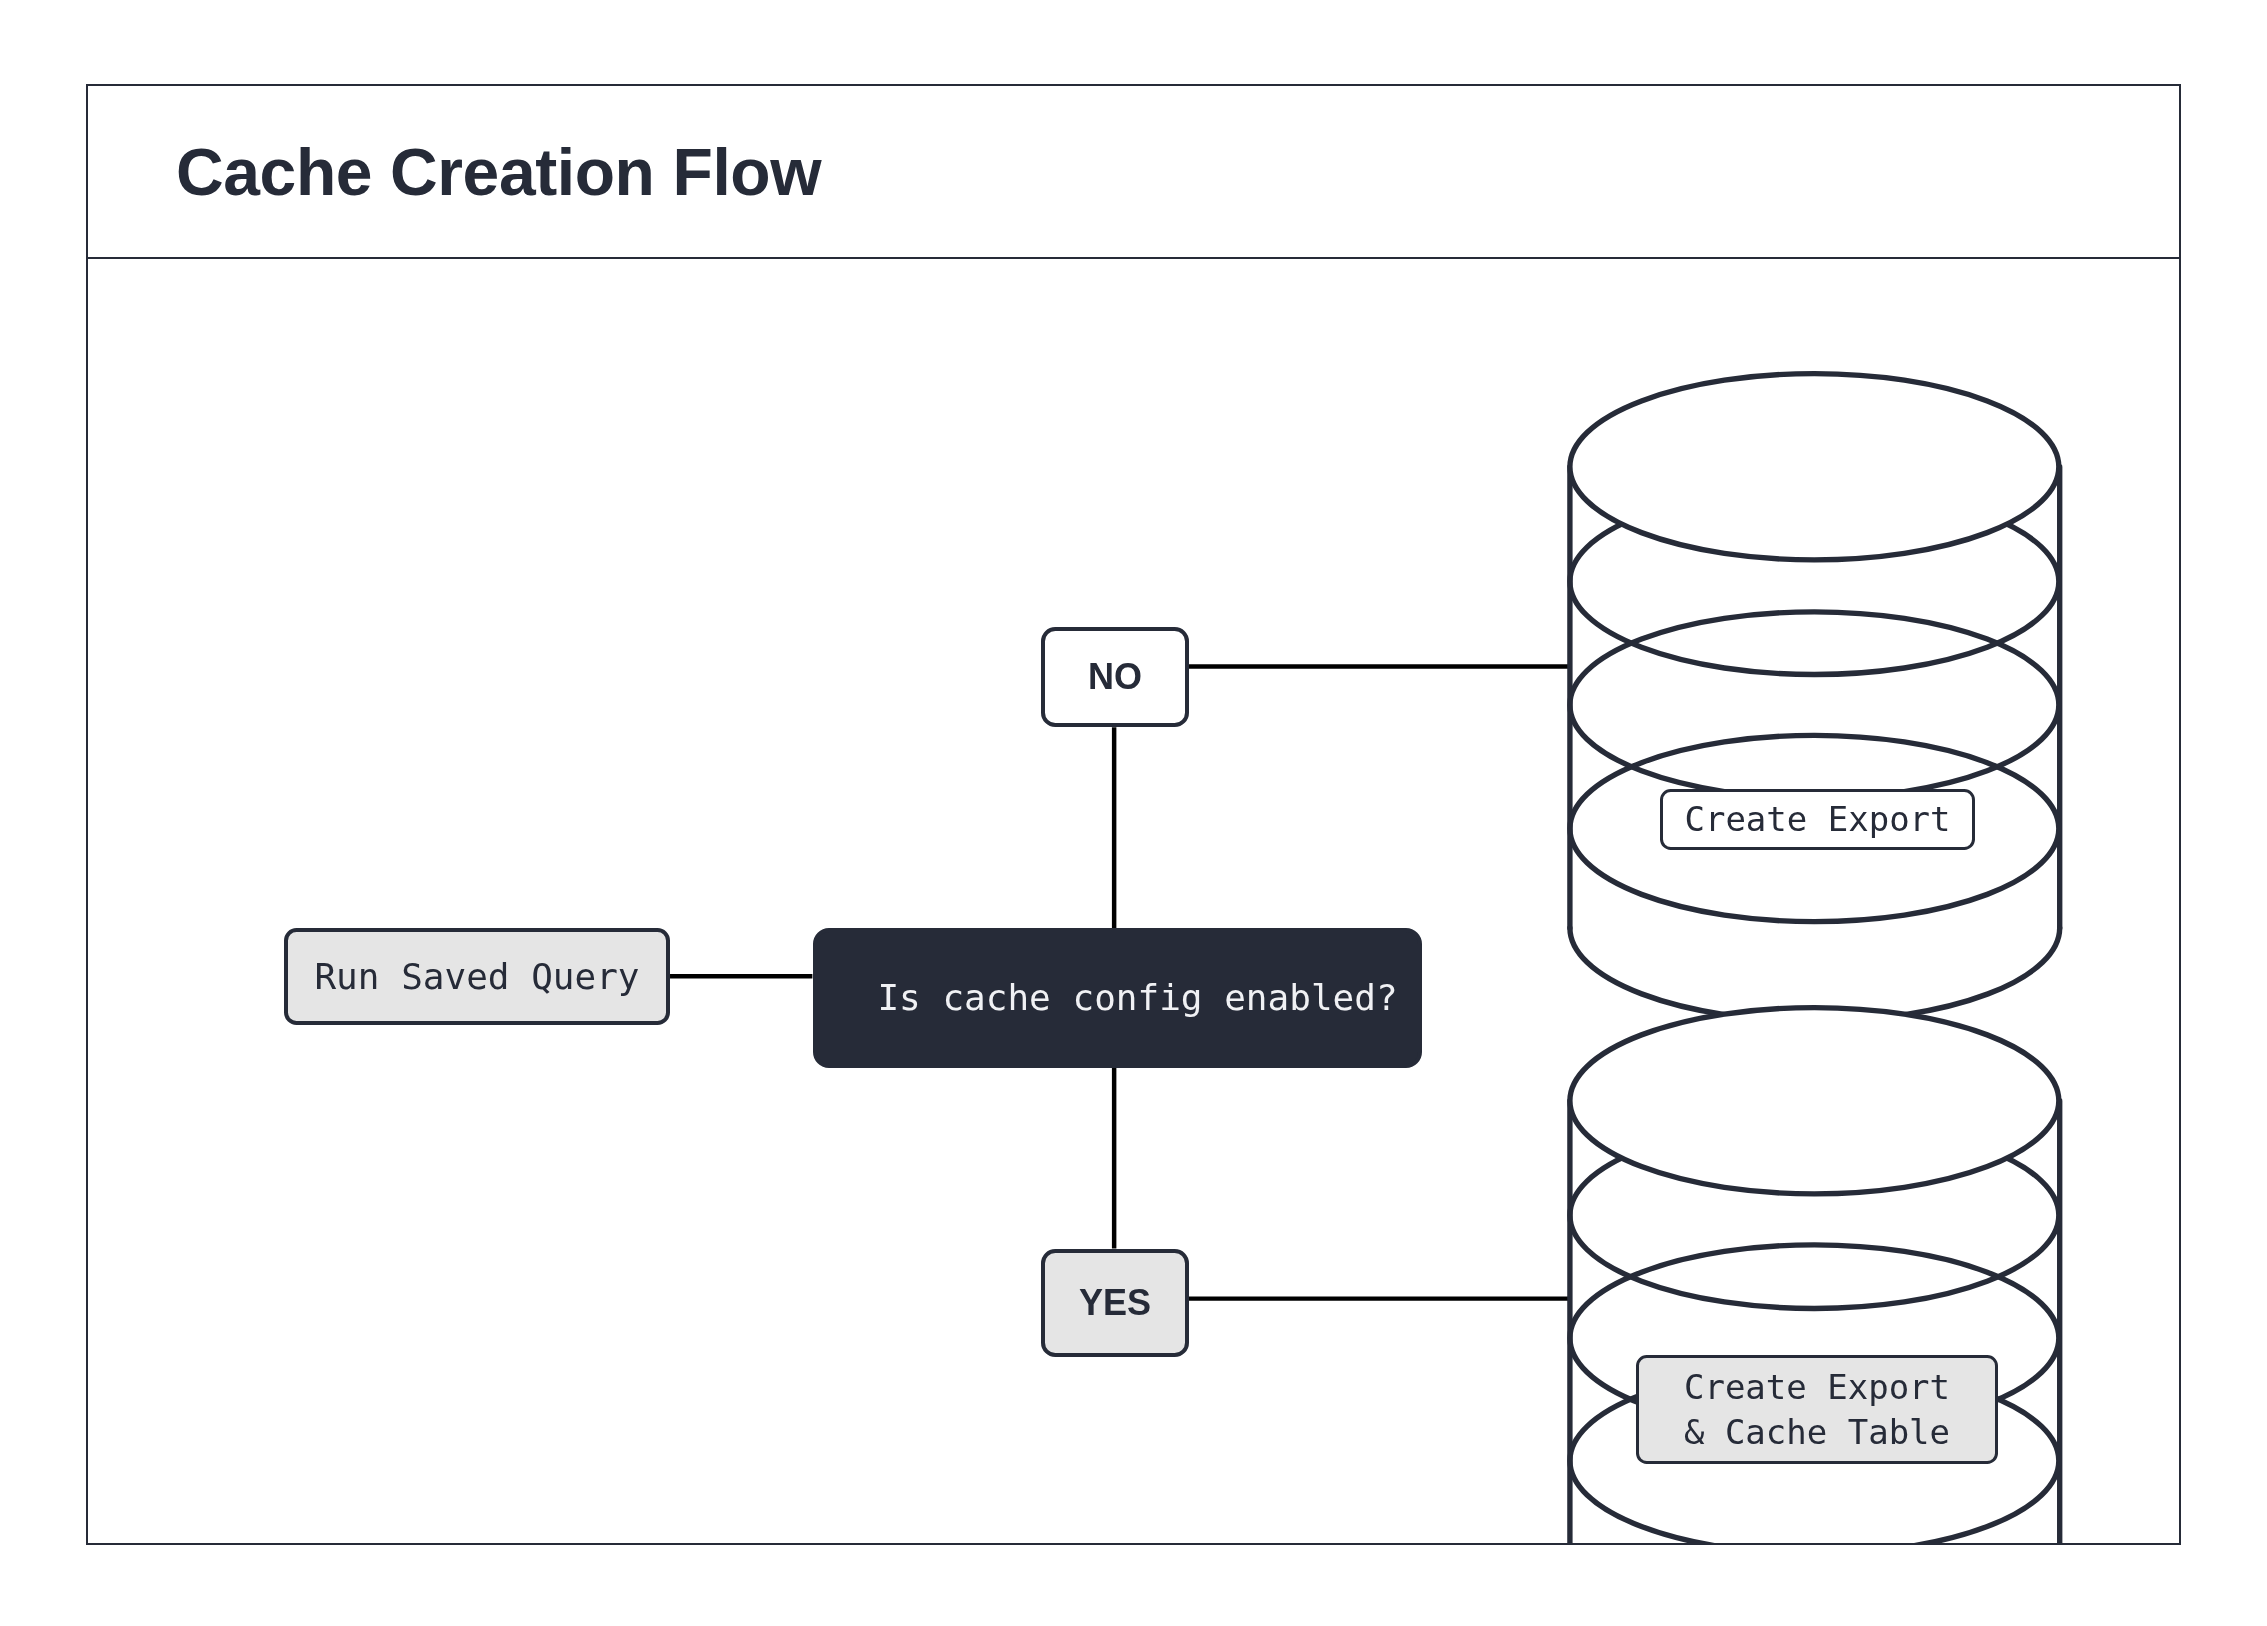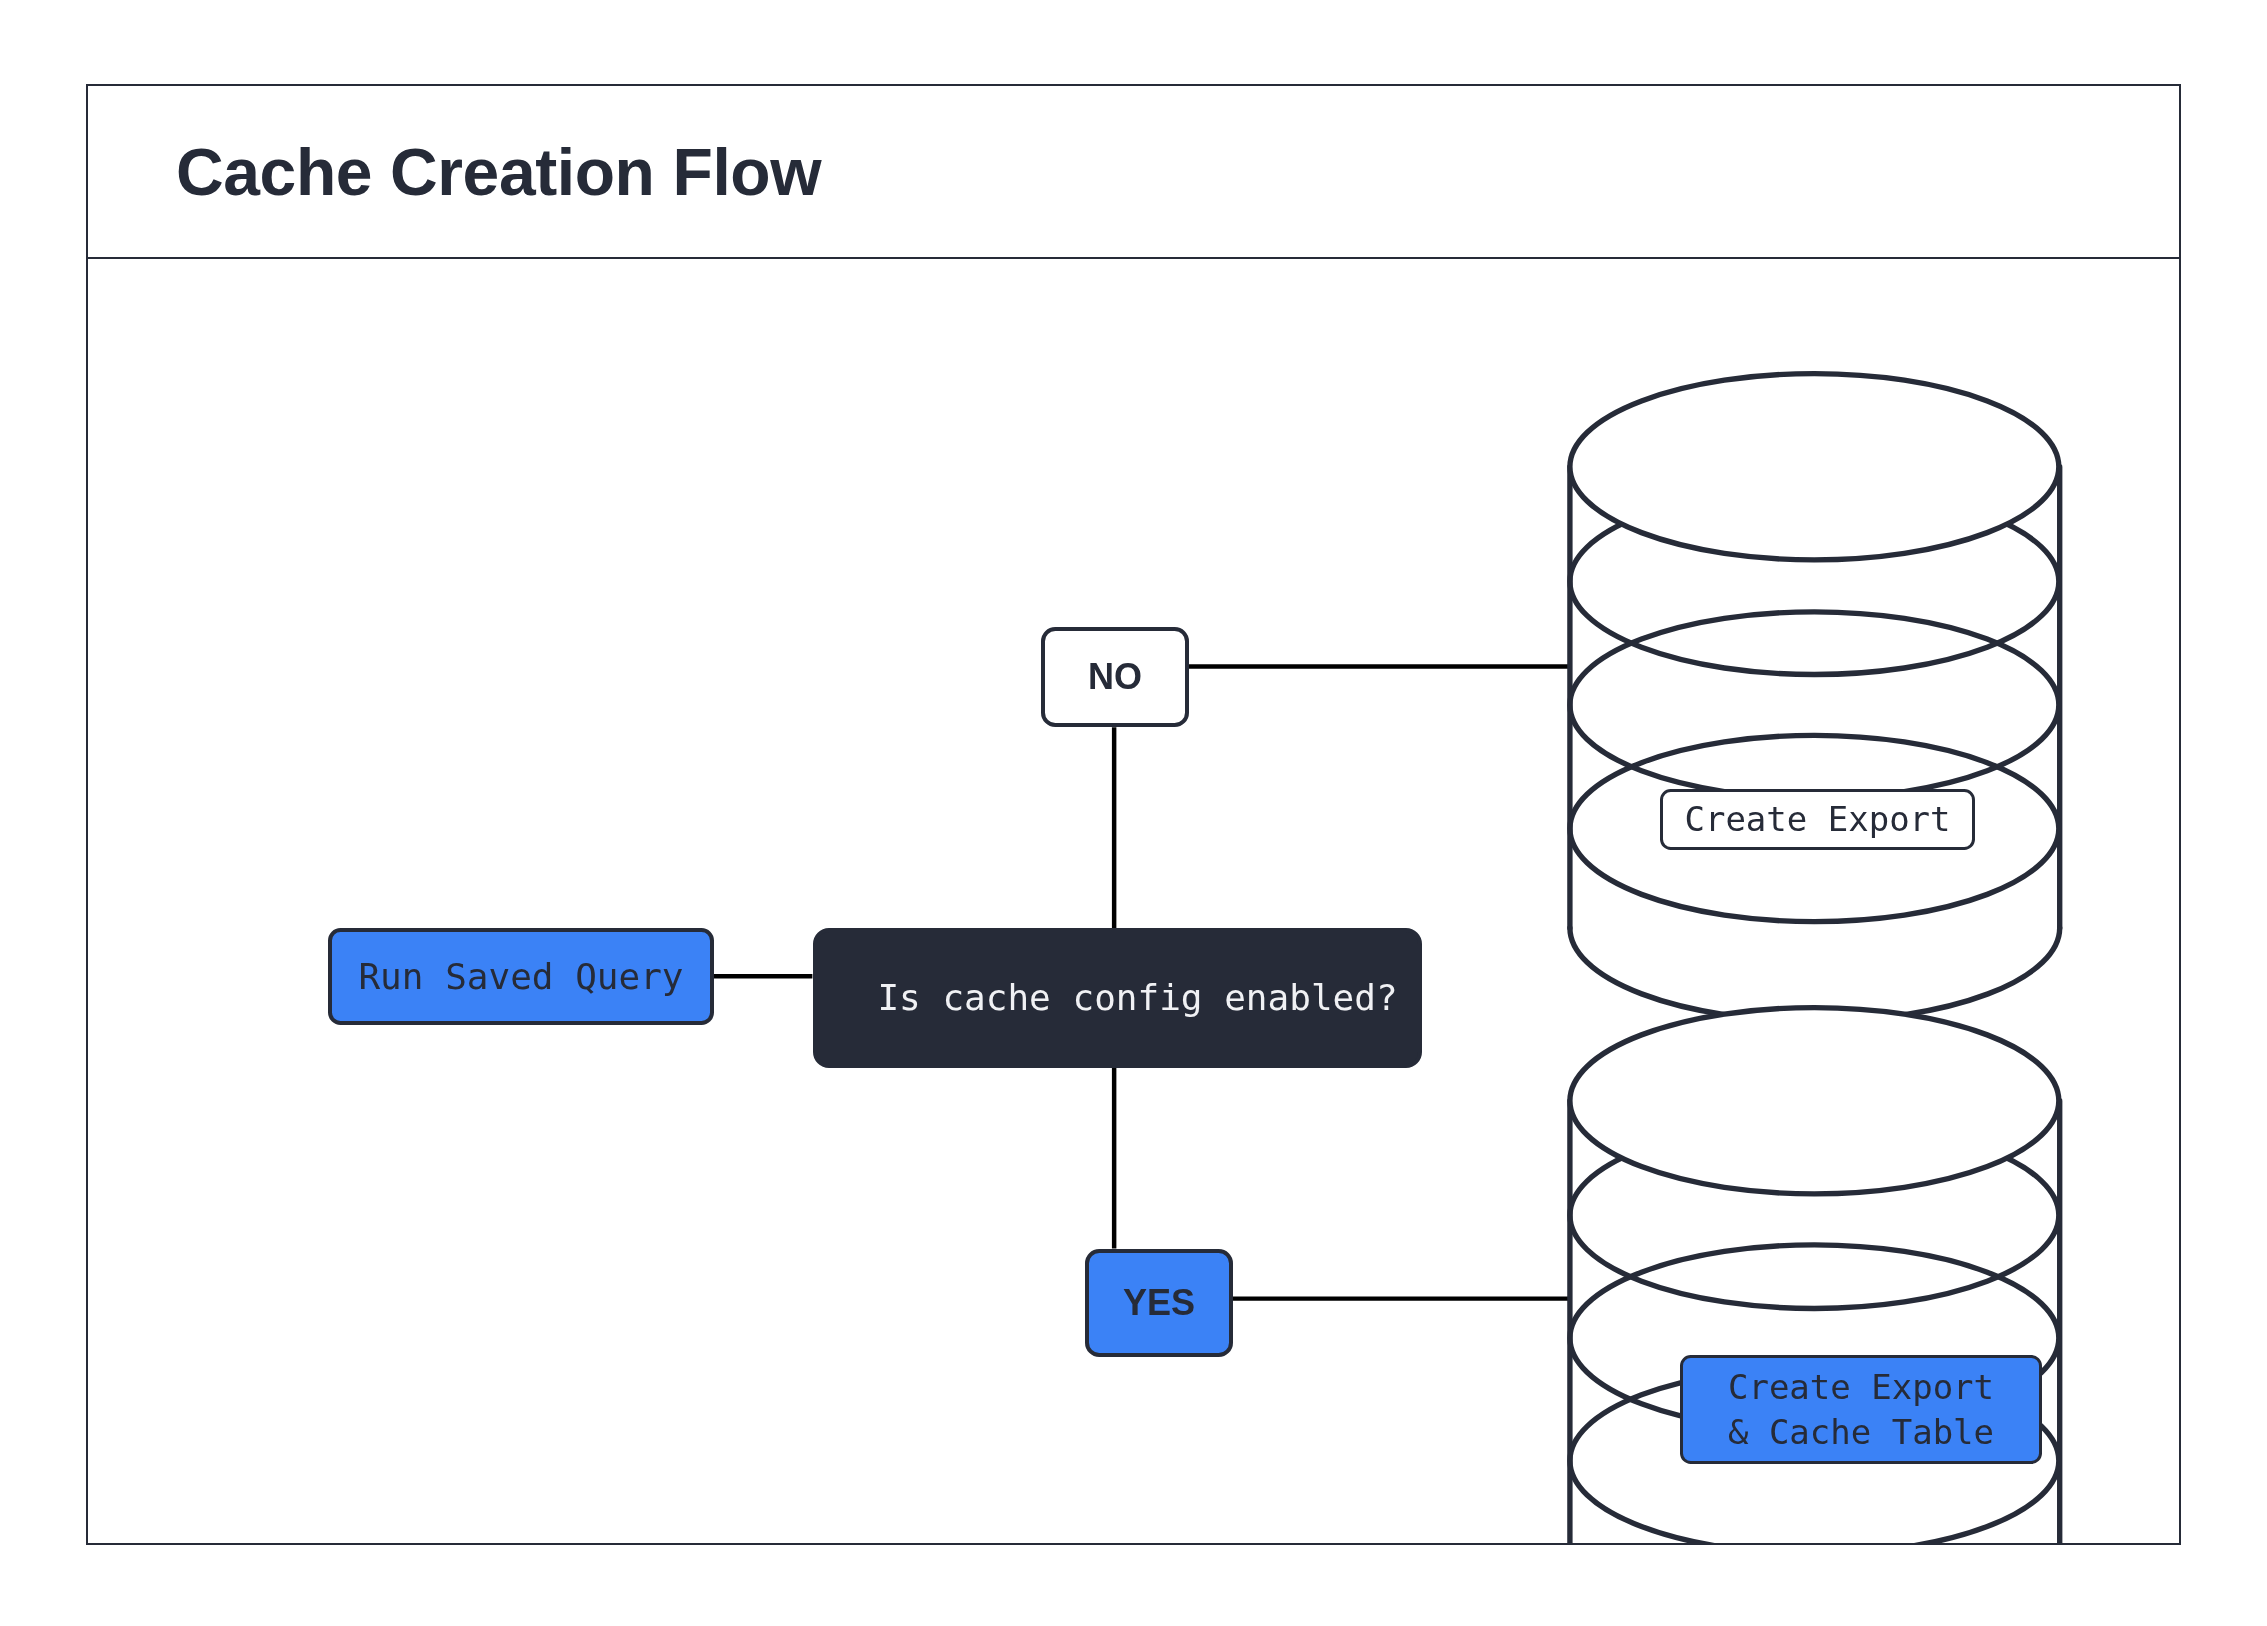--- a/index.html
+++ b/index.html
@@ -78,21 +78,21 @@
     justify-content: center;
     text-align: right;
     font-family: "DejaVu Sans Mono", monospace;
     font-size: 36px;
     line-height: 1.32;
     color: #262b38;
     background: #ffffff;
     white-space: pre-line;
     z-index: 5;
   }
-  .node.green  { background: #3b82f6; margin-left: 44px; }
+  .node.green  { background: #e5e5e5; }
   .node.dark   { background: #262b38; color: #f0f1f4; border-color: #262b38; padding-left: 40px; }
   .node.plain  { background: #ffffff; }
   .node.label  {
     font-family: "Liberation Sans", sans-serif;
     font-weight: bold;
     font-size: 36px;
     border-radius: 14.3px;
   }
   
   #node-run-saved-query {

